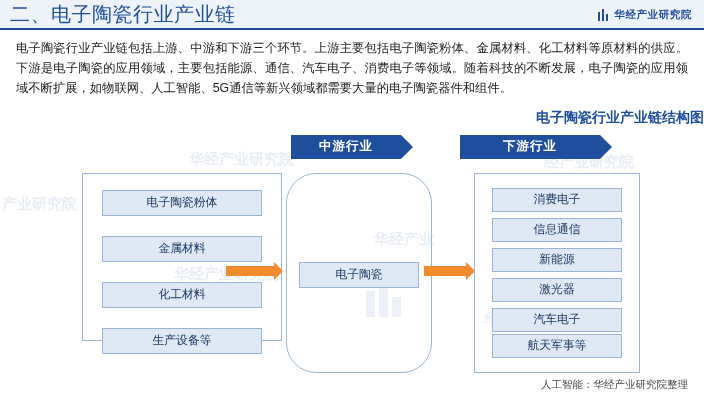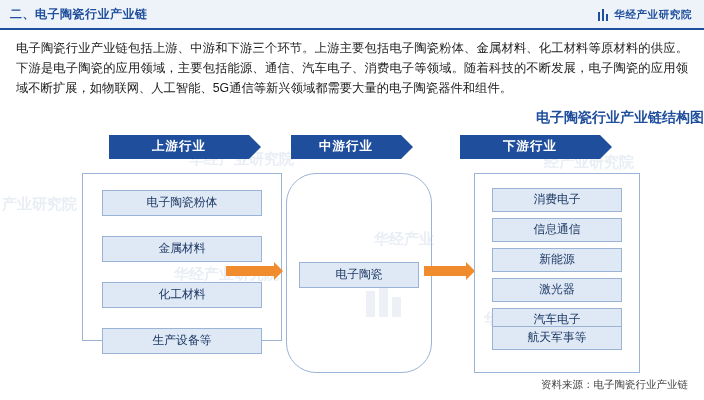--- a/index.html
+++ b/index.html
@@ -17,22 +17,22 @@
     height: 30px;
     background: #eef3fa;
     border-bottom: 2px solid #1f4e9c;
     display: flex;
     align-items: center;
     padding: 0 10px;
     position: relative;
   }
   .header-title {
     color: #1f4e9c;
-    font-size: 12px;
-    font-weight: bold;
+    font-size: 20px;
+    font-weight: normal;
     letter-spacing: 0.5px;
   }
   .brand {
     position: absolute;
     right: 12px;
     top: 0;
     height: 30px;
     display: flex;
     align-items: center;
     gap: 4px;
@@ -176,21 +176,21 @@
   
   .g-mid .cell { width: 120px; height: 26px; top: 88px; }
 
   
   .g-down .cell { width: 130px; height: 24px; }
   .g-down .cell.d0 { top: 14px; }
   .g-down .cell.d1 { top: 44px; }
   .g-down .cell.d2 { top: 74px; }
   .g-down .cell.d3 { top: 104px; }
   .g-down .cell.d4 { top: 134px; }
-  .g-down .cell.d5 { top: 152px; }
+  .g-down .cell.d5 { top: 160px; }
 
   
   .conn {
     position: absolute;
     top: 131px;
     height: 10px;
     background: #f08b2e;
   }
   .conn::after {
     content: "";
@@ -239,21 +239,20 @@
   <div class="wm w3">华经产业研究院</div>
   <div class="wm w4">华经产业</div>
   <div class="wm w5">经产业研究院</div>
   <div class="wm w6">华经产业研究院</div>
   <div class="wm-logo">
       <i></i>
       <i></i>
       <i></i>
     </div>
 
-  <div class="banner b-up">上游行业</div>
   <div class="banner b-mid">中游行业</div>
   <div class="banner b-down">下游行业</div>
 
   <div class="group g-up">
     <div class="cell c0">电子陶瓷粉体</div>
     <div class="cell c1">金属材料</div>
     <div class="cell c2">化工材料</div>
     <div class="cell c3">生产设备等</div>
   </div>
 
@@ -269,13 +268,13 @@
     <div class="cell d0">消费电子</div>
     <div class="cell d2">新能源</div>
     <div class="cell d1">信息通信</div>
     <div class="cell d3">激光器</div>
     <div class="cell d4">汽车电子</div>
     <div class="cell d5">航天军事等</div>
   </div>
 
 </div>
 
-<div class="source">资料来源：电子陶瓷行业产业链</div>
+<div class="source">人工智能：华经产业研究院整理</div>
 
 </body></html>

